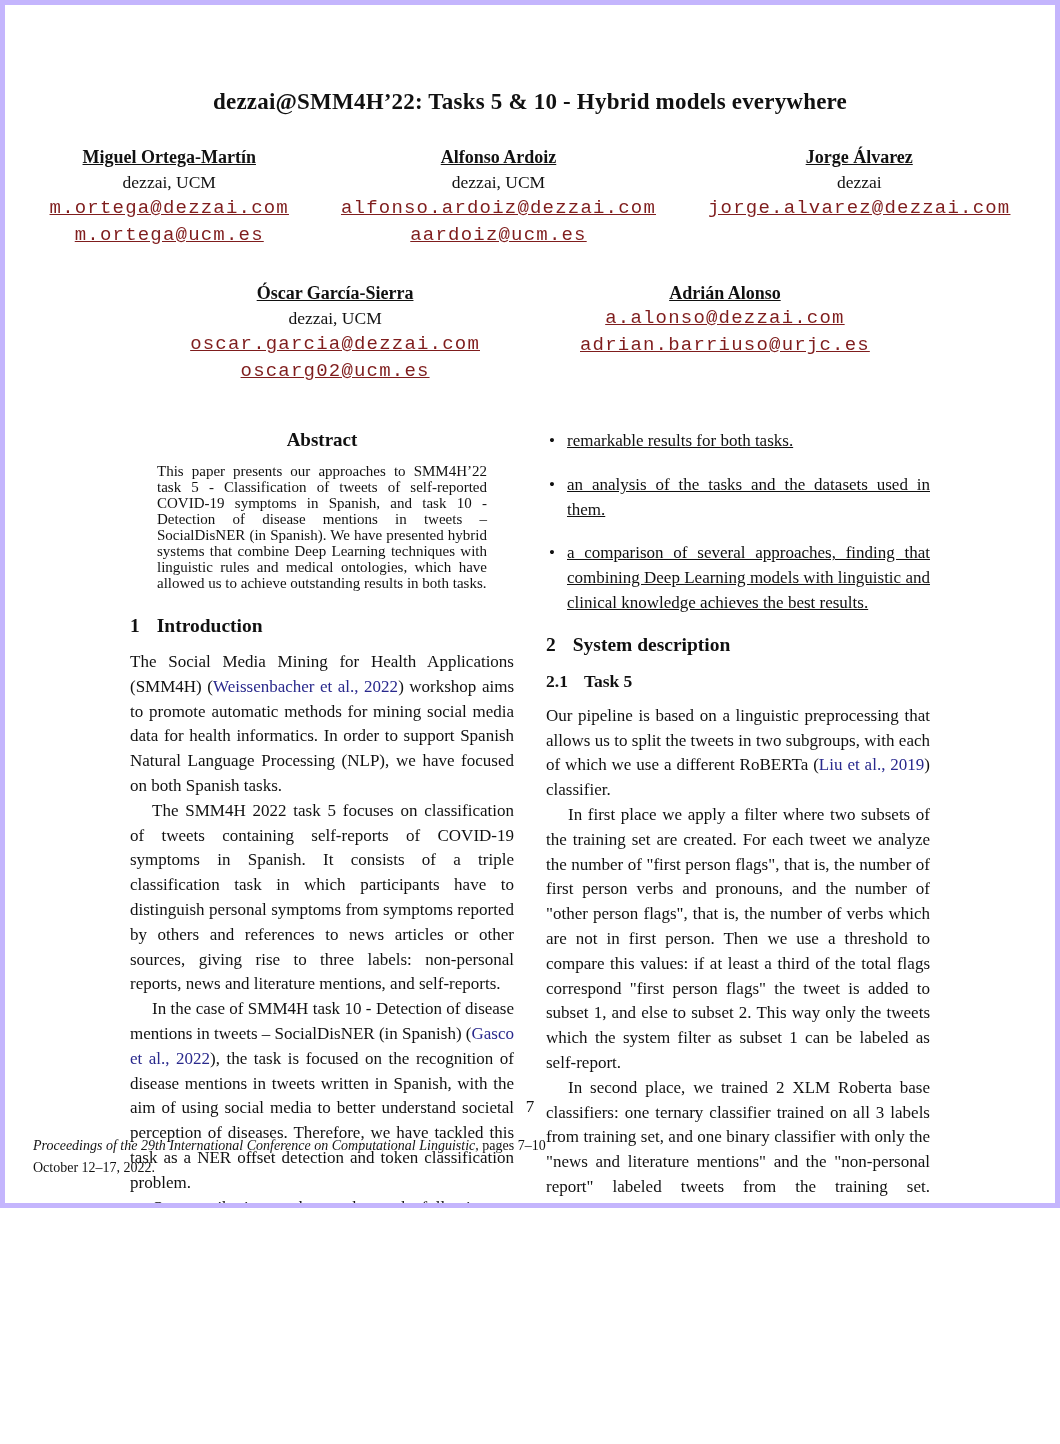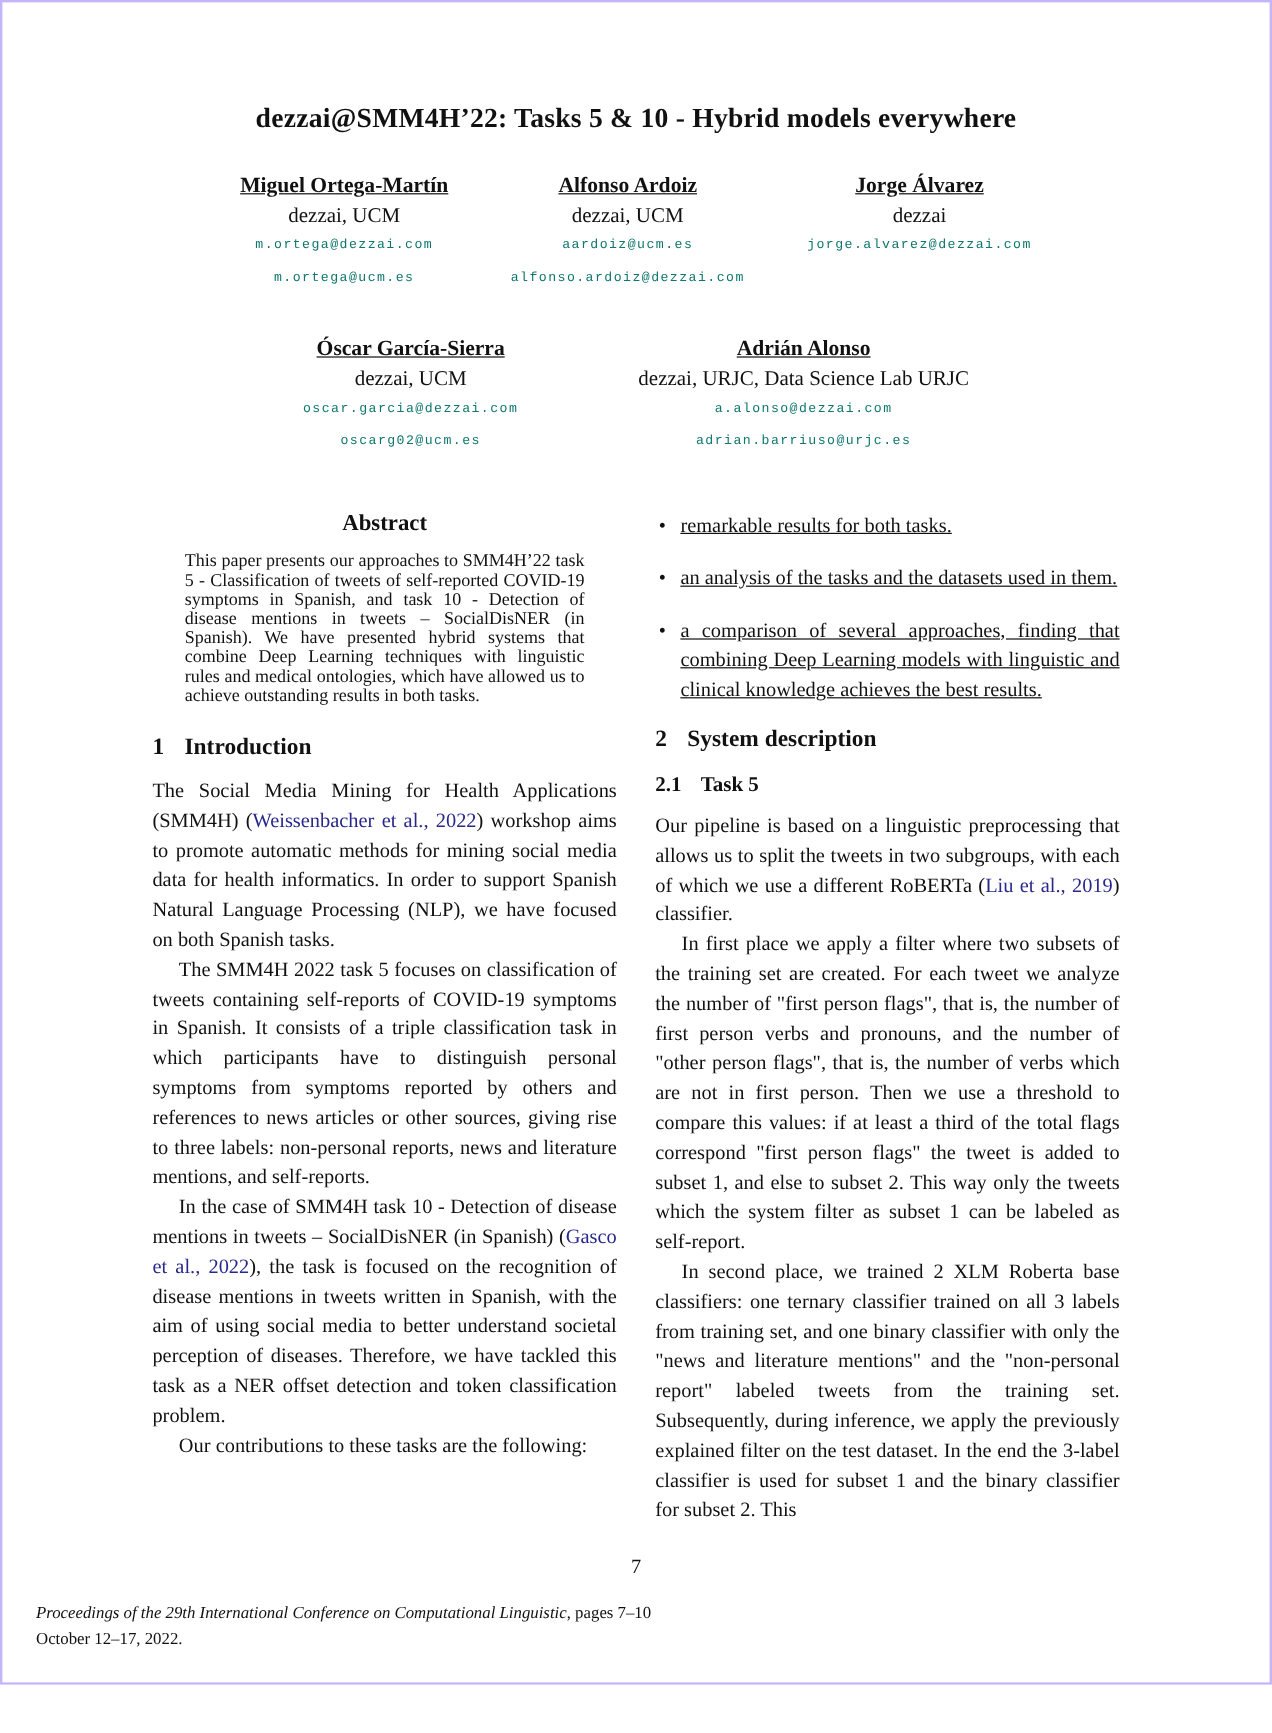--- a/index.html
+++ b/index.html
@@ -1,45 +1,46 @@
 <!DOCTYPE html>
 <html><head>
 <meta charset="utf-8">
 <style>
   * { box-sizing: border-box; }
   html, body { margin: 0; padding: 0; background: #ffffff; }
   .page {
     position: relative;
     width: 1060px;
-    height: 1404px;
+    height: 1208px;
     background: #ffffff;
-    border: 2px solid #c4b5fd;
+    border: 5px solid #c4b5fd;
     overflow: hidden;
     font-family: "Liberation Serif", serif;
     color: #111111;
   }
   .paper-title {
     margin: 84px 0 0 0;
     text-align: center;
     font-size: 23px;
     font-weight: bold;
     letter-spacing: 0.2px;
   }
   .author-row { display: flex; justify-content: center; align-items: flex-start; }
   .author-row.row1 { gap: 52px; margin-top: 30px; }
   .author-row.row2 { gap: 100px; margin-top: 32px; }
   .author { text-align: center; }
   .author-name { font-size: 18px; font-weight: bold; line-height: 24px; text-decoration: underline; }
   .author-affil { font-size: 17.5px; line-height: 26px; }
   .author-email {
     font-family: "Liberation Mono", monospace;
-    font-size: 11px;
+    font-size: 19px;
     letter-spacing: 1.2px;
     line-height: 27px;
-    color: #0f766e;
+    color: #7f1d1d;
+    text-decoration: underline;
   }
   .columns { display: flex; gap: 32px; padding: 0 125px; margin-top: 44px; }
   .col { width: 391px; }
   .abstract-heading { margin: 0 0 12px 0; text-align: center; font-size: 19px; font-weight: bold; }
   .abstract-body {
     margin: 0 27px;
     font-size: 15px;
     line-height: 16px;
     text-align: justify;
   }
@@ -76,40 +77,39 @@
   <div class="author-row row1">
     <div class="author">
       <div class="author-name">Miguel Ortega-Martín</div>
       <div class="author-affil">dezzai, UCM</div>
       <div class="author-email">m.ortega@dezzai.com</div>
       <div class="author-email">m.ortega@ucm.es</div>
     </div>
     <div class="author">
       <div class="author-name">Alfonso Ardoiz</div>
       <div class="author-affil">dezzai, UCM</div>
+      <div class="author-email">alfonso.ardoiz@dezzai.com</div>
       <div class="author-email">aardoiz@ucm.es</div>
-      <div class="author-email">alfonso.ardoiz@dezzai.com</div>
     </div>
     <div class="author">
       <div class="author-name">Jorge Álvarez</div>
       <div class="author-affil">dezzai</div>
       <div class="author-email">jorge.alvarez@dezzai.com</div>
     </div>
   </div>
 
   <div class="author-row row2">
     <div class="author">
       <div class="author-name">Óscar García-Sierra</div>
       <div class="author-affil">dezzai, UCM</div>
       <div class="author-email">oscar.garcia@dezzai.com</div>
       <div class="author-email">oscarg02@ucm.es</div>
     </div>
     <div class="author">
       <div class="author-name">Adrián Alonso</div>
-      <div class="author-affil">dezzai, URJC, Data Science Lab URJC</div>
       <div class="author-email">a.alonso@dezzai.com</div>
       <div class="author-email">adrian.barriuso@urjc.es</div>
     </div>
   </div>
 
   <div class="columns">
 
     <div class="col">
       <section>
         <h2 class="abstract-heading">Abstract</h2>

